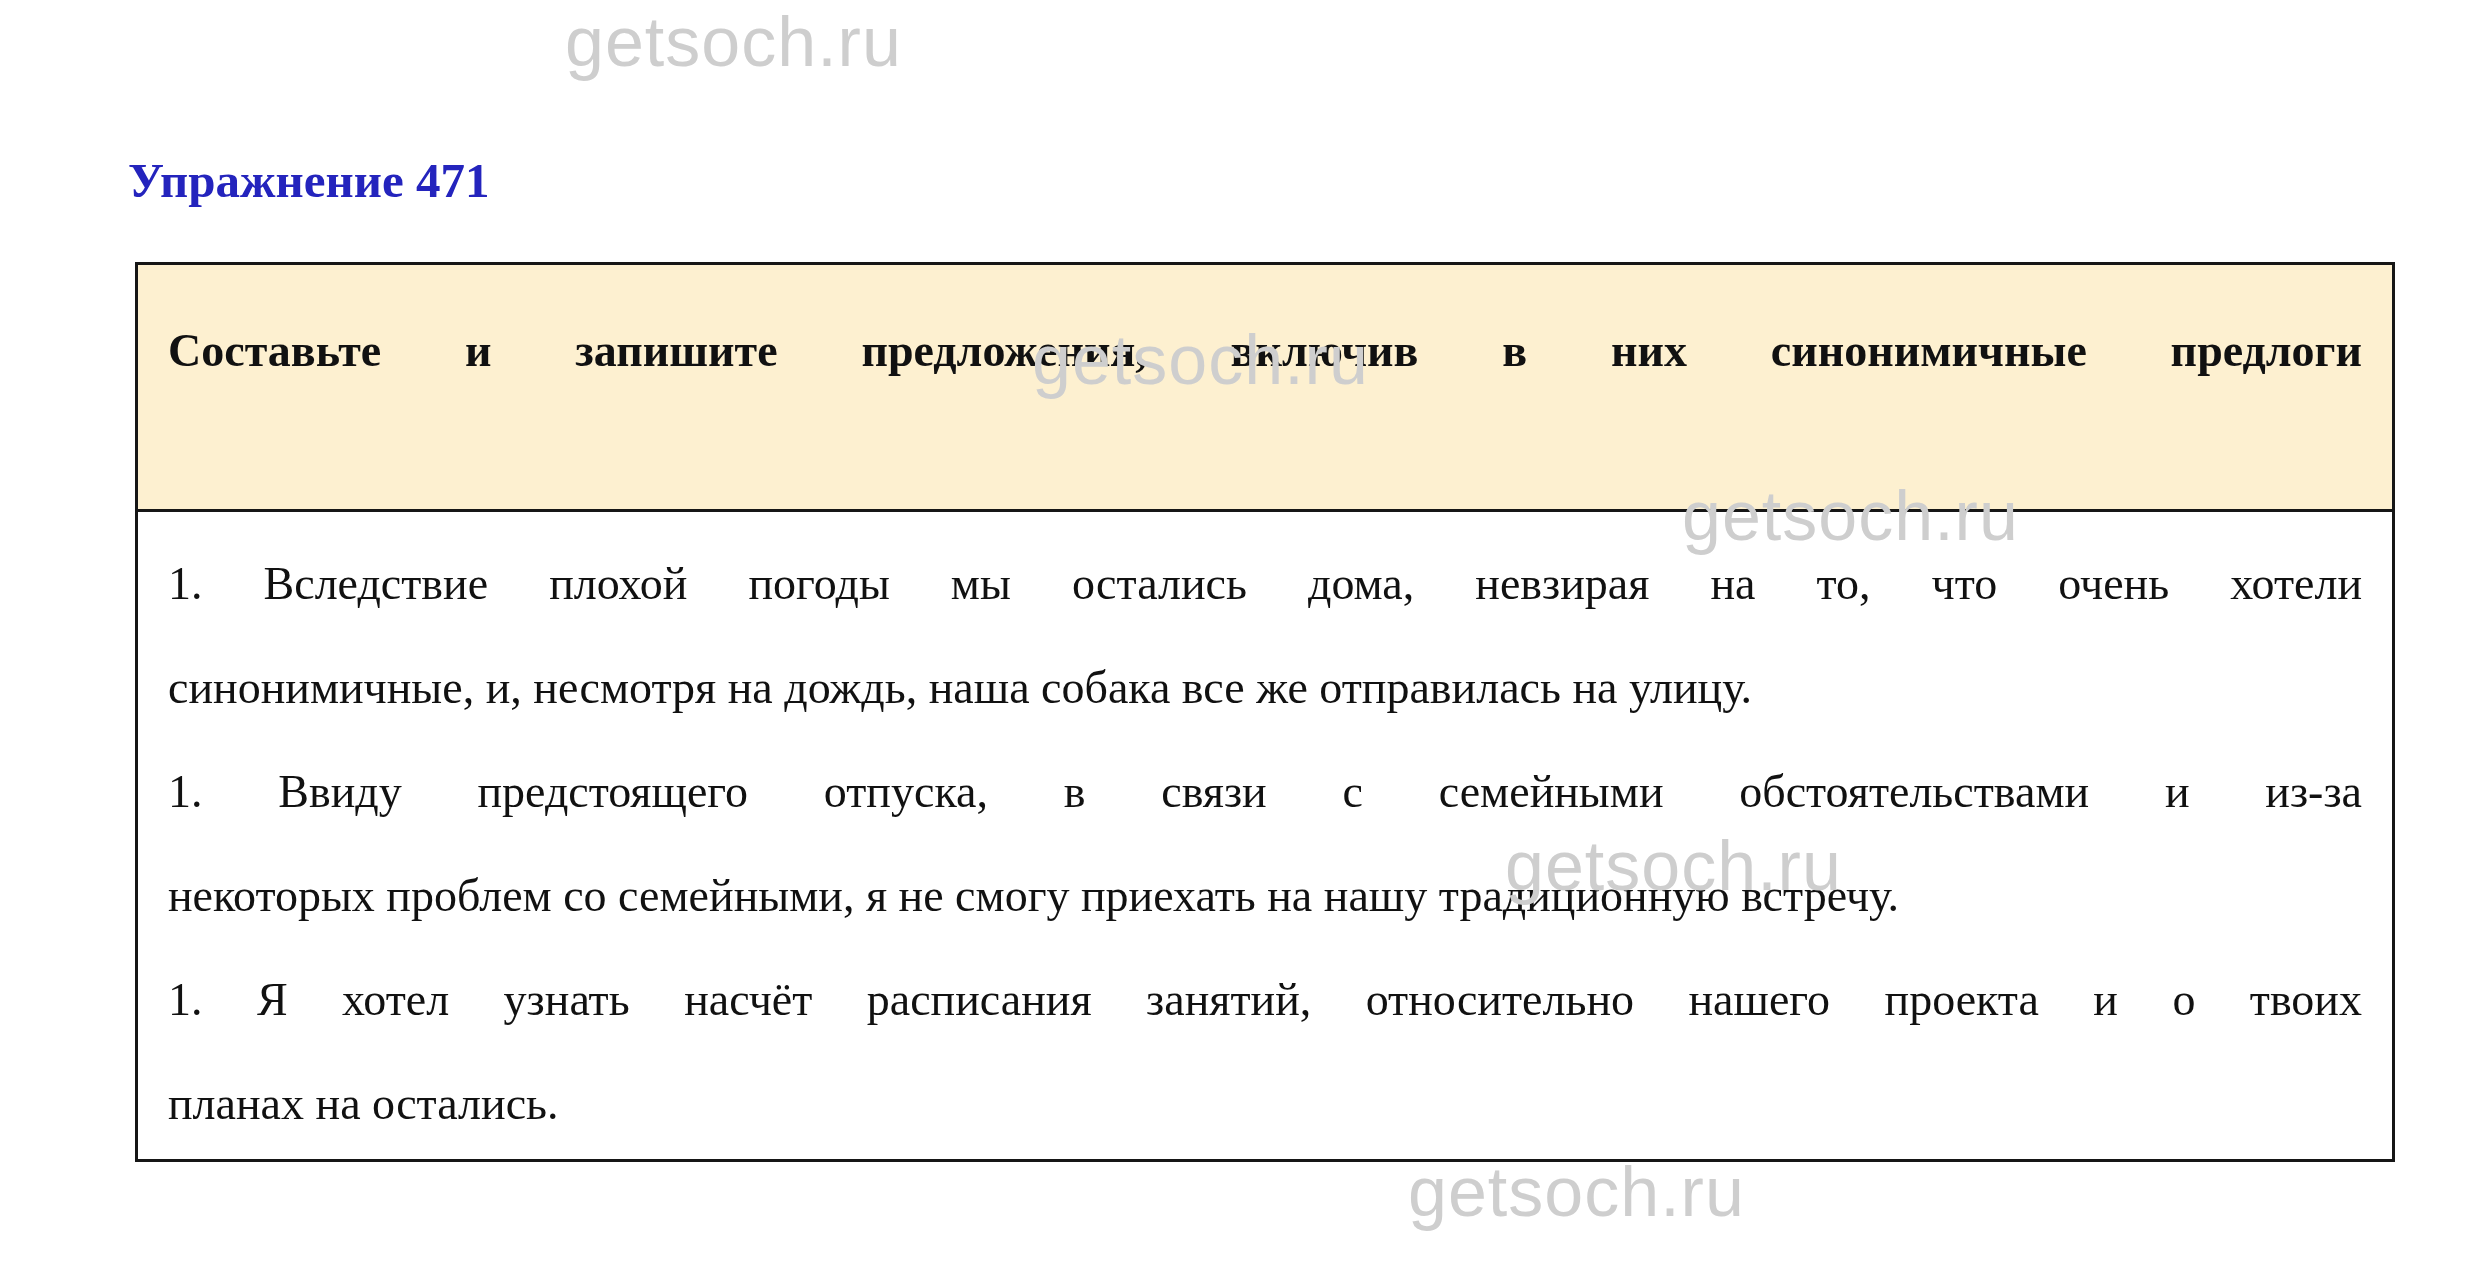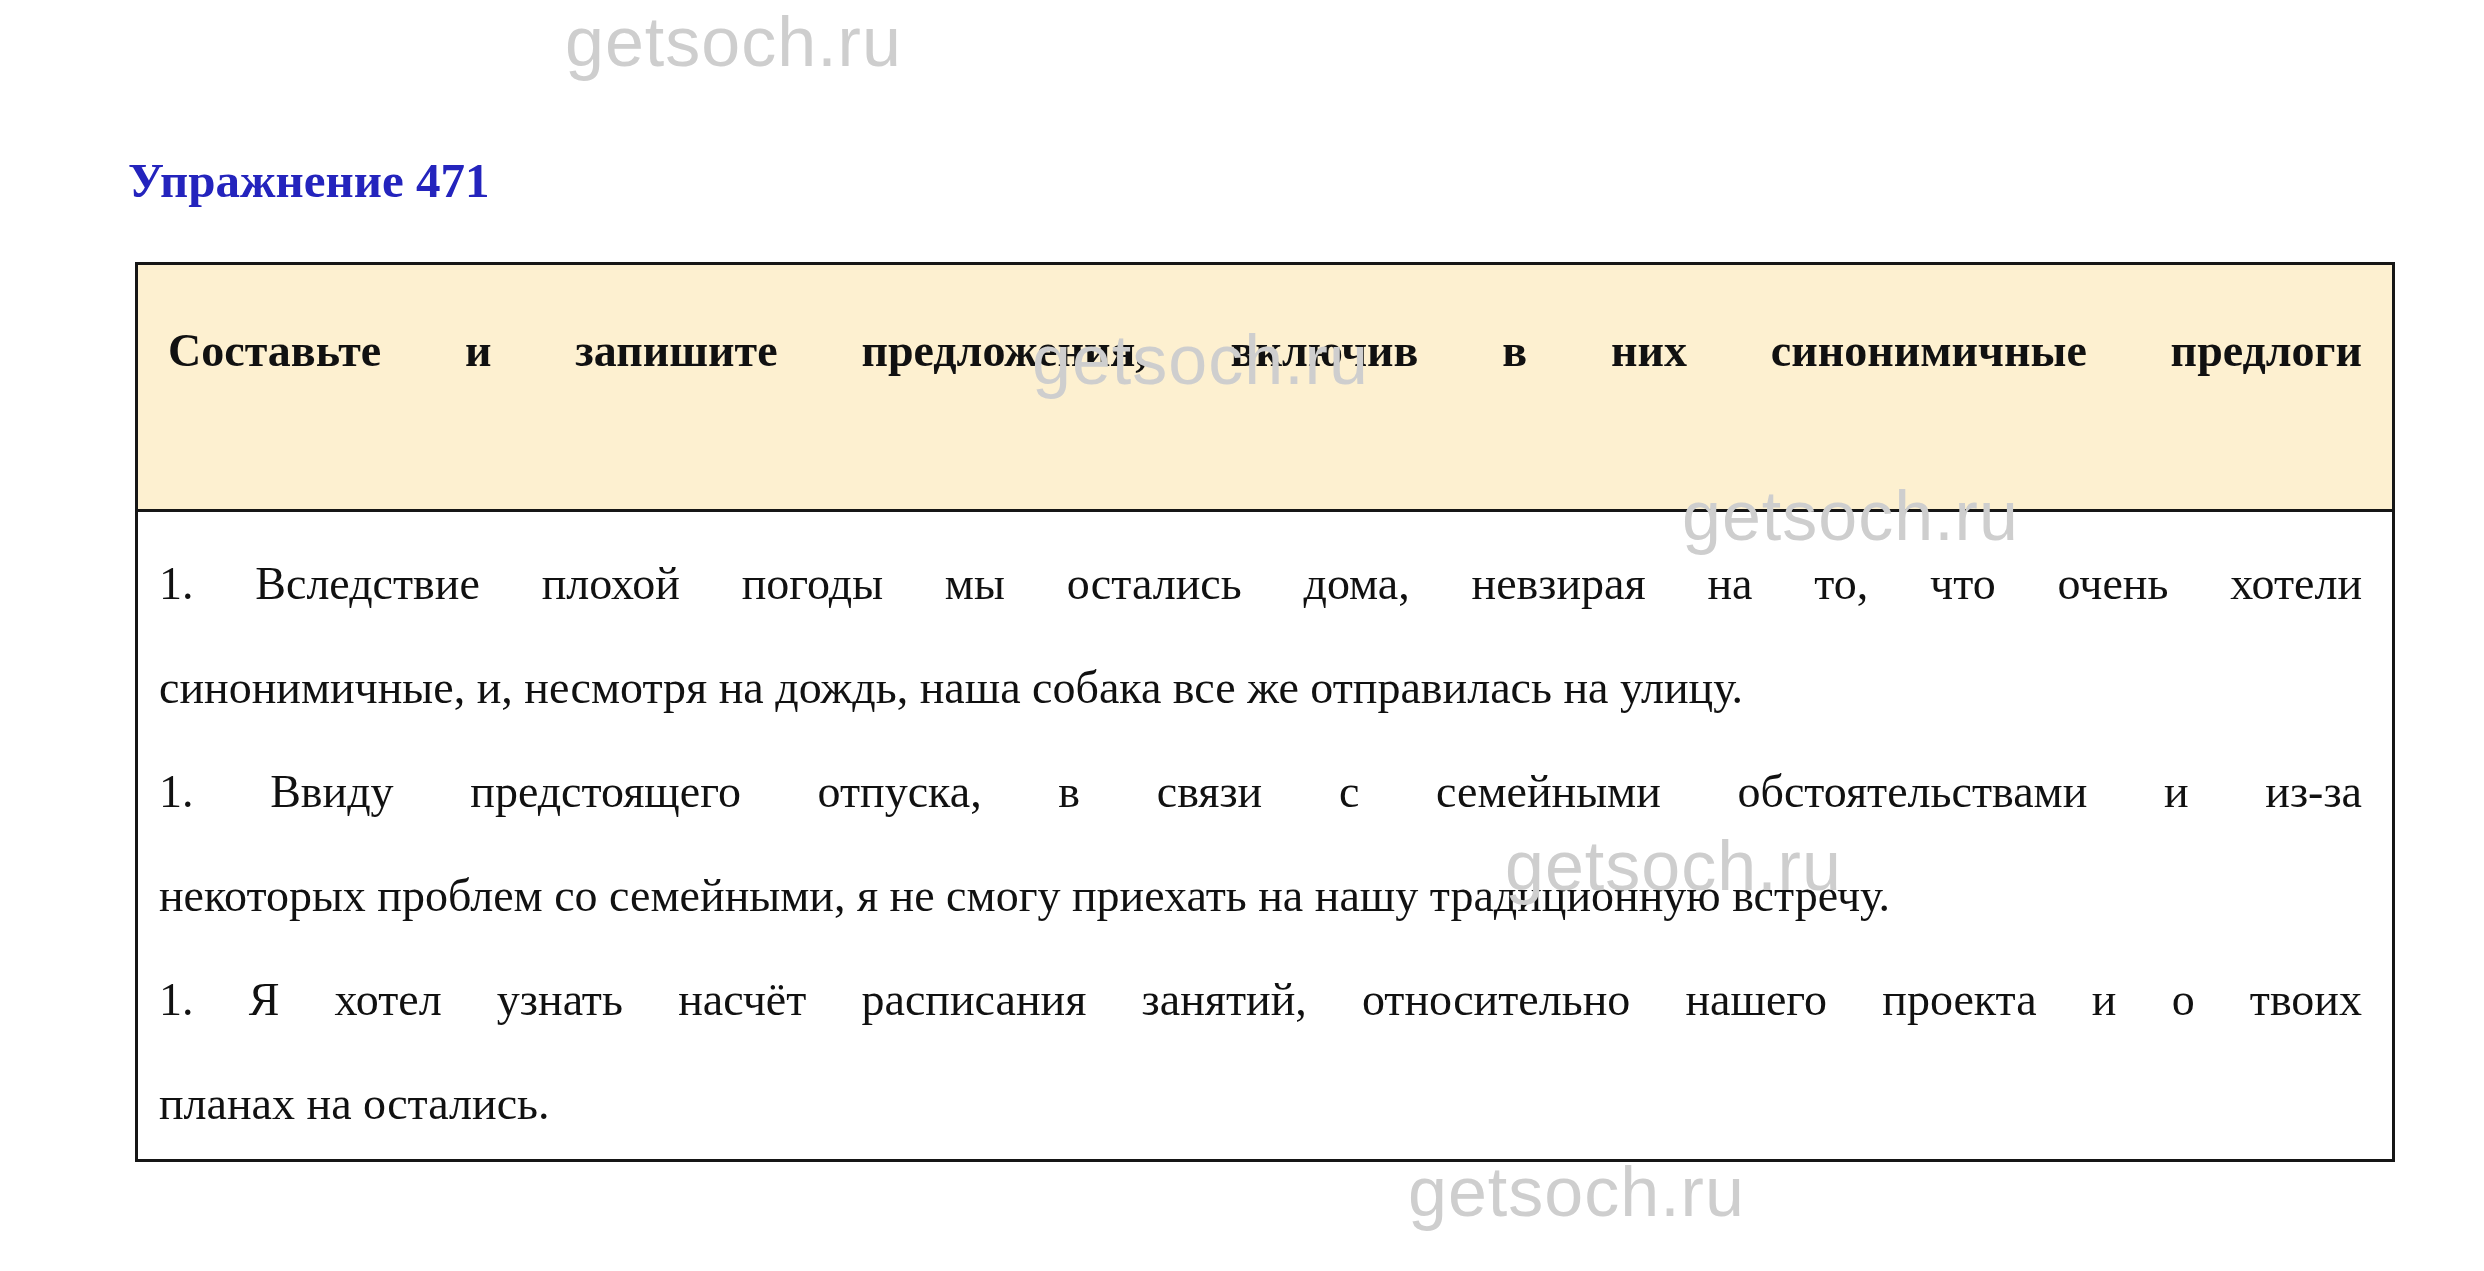--- a/index.html
+++ b/index.html
@@ -56,21 +56,21 @@
   .task-line {
     position: relative;
     z-index: 3;
     font-size: 46px;
     font-weight: bold;
     line-height: 100px;
     color: #111111;
   }
 
   .answer-section {
-    padding: 20px 30px 0 21px;
+    padding: 20px 30px 0 30px;
     background: #ffffff;
   }
   .answer-line {
     position: relative;
     z-index: 3;
     font-size: 46px;
     line-height: 104px;
     color: #111111;
   }
 

